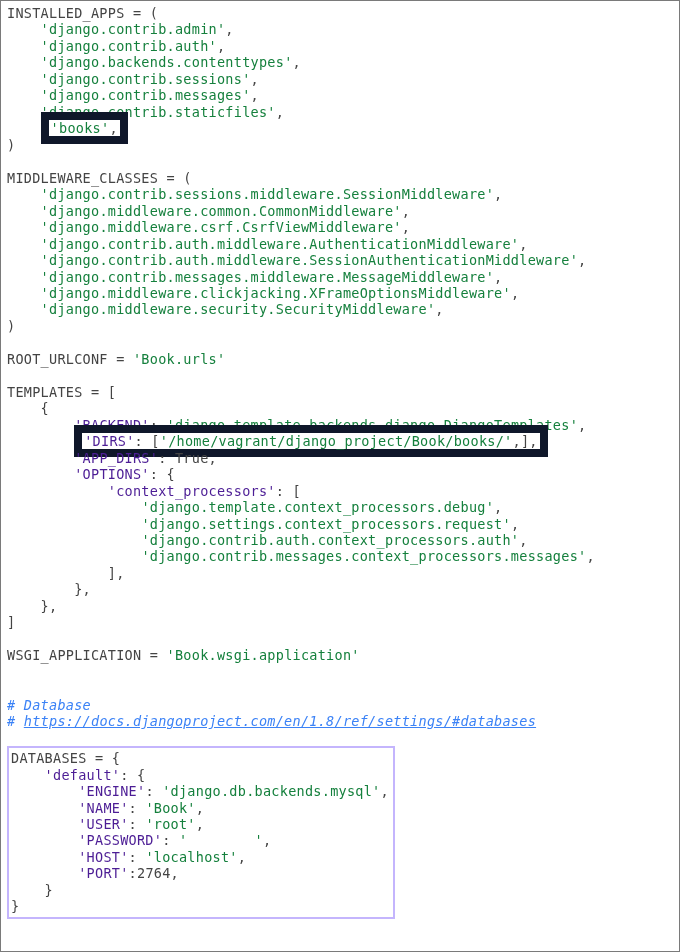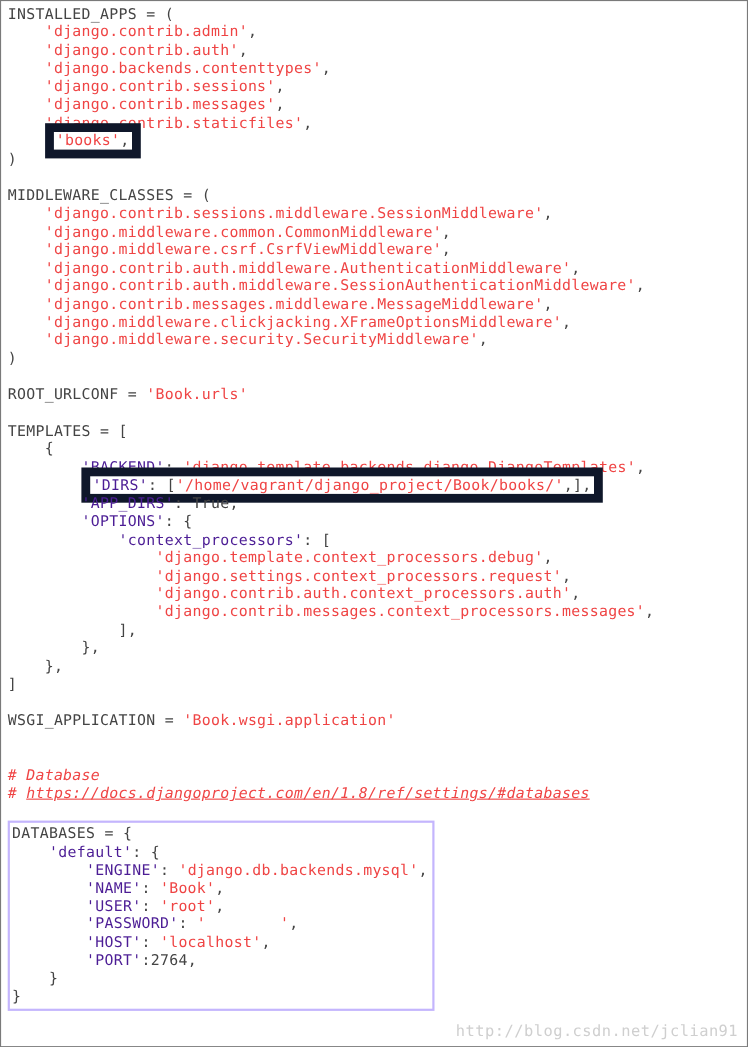--- a/index.html
+++ b/index.html
@@ -18,23 +18,23 @@
     box-sizing: border-box;
     position: relative;
     padding: 4px 6px;
     letter-spacing: .02em;
   }
   pre {
     margin: 0;
     white-space: pre;
     font-family: inherit;
   }               
-  .s  { color: #ef4444; }            
+  .s  { color: #15803d; }            
   .kw { color: #4c1d95; }            
-  .c  { color: #ef4444; font-style: italic; } 
+  .c  { color: #3b82f6; font-style: italic; } 
   .u  { text-decoration: underline; }
   .box { border: 8px solid #0f172a; padding: 0 2px; }
   .dbbox { border: 2px solid #c4b5fd; display: inline-block; padding: 2px 4px 2px 2px; }
   .watermark {
     position: absolute;
     right: 8px;
     bottom: 4px;
     color: #cfcfcf;
     font-family: inherit;
     font-size: 14px;
@@ -96,14 +96,13 @@
     <span class="kw">'default'</span>: {
         <span class="kw">'ENGINE'</span>: <span class="s">'django.db.backends.mysql'</span>,
         <span class="kw">'NAME'</span>: <span class="s">'Book'</span>,
         <span class="kw">'USER'</span>: <span class="s">'root'</span>,
         <span class="kw">'PASSWORD'</span>: <span class="s">'        '</span>,
         <span class="kw">'HOST'</span>: <span class="s">'localhost'</span>,
         <span class="kw">'PORT'</span>:<span>2764</span>,
 <span>    }</span>
 <span>}</span>                                            </span>
 </pre>
-<div class="watermark">http://blog.csdn.net/jclian91</div>
 </div>
 
 </body></html>

